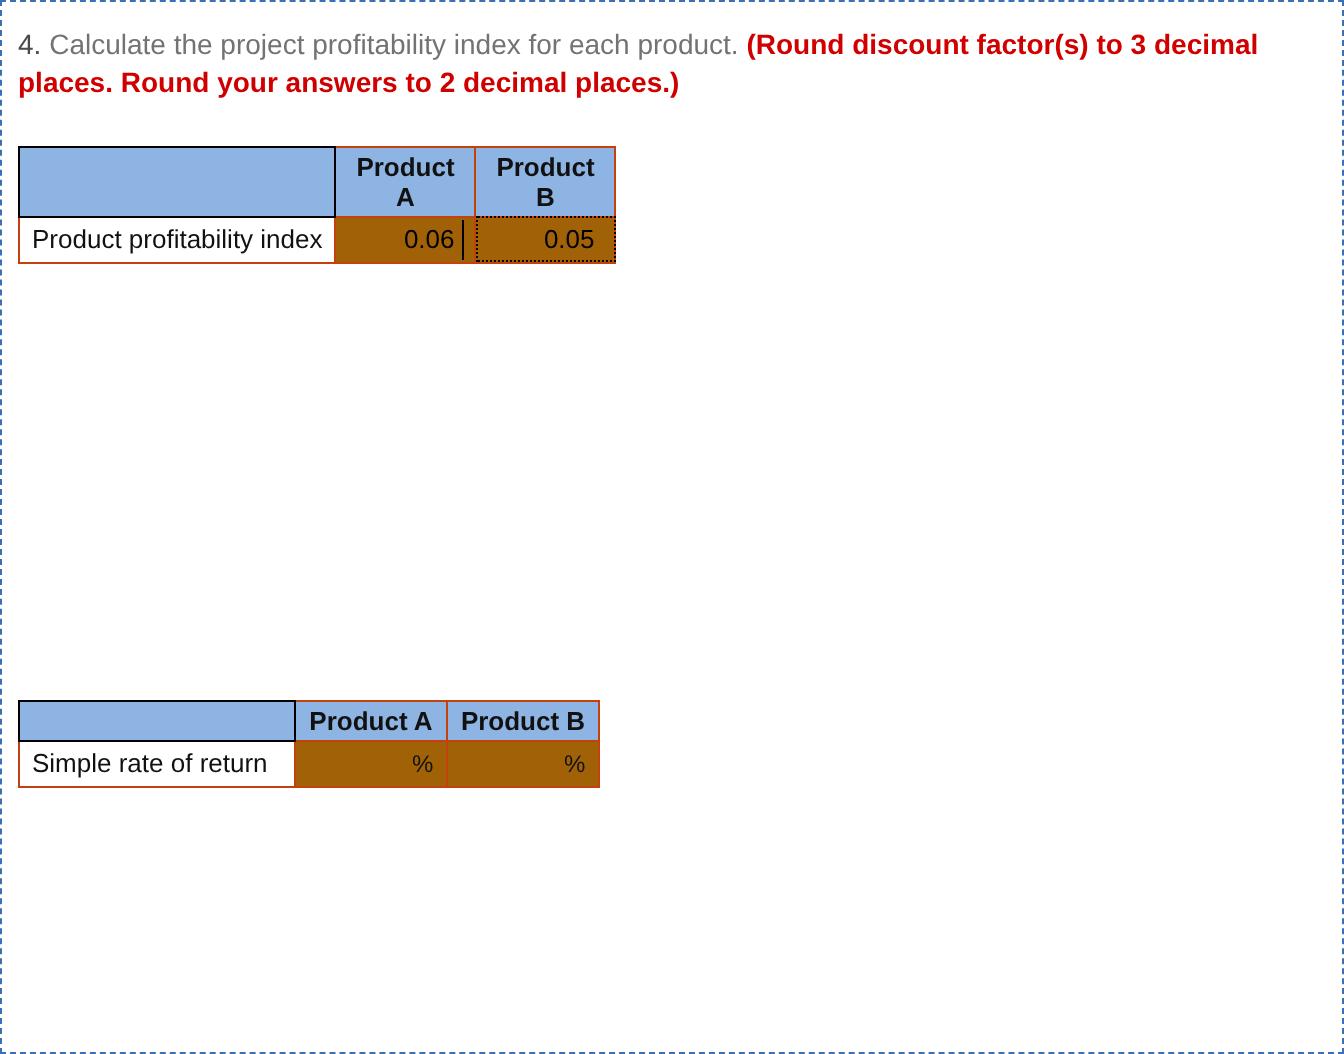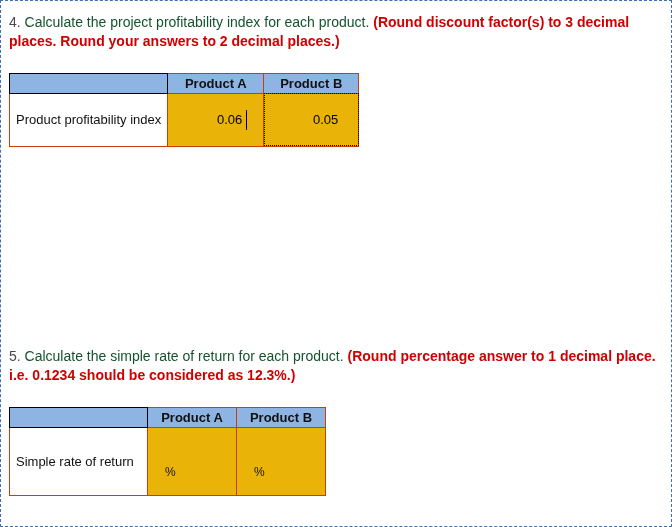--- a/index.html
+++ b/index.html
@@ -20,21 +20,21 @@
     height: 527px;
     box-sizing: border-box;
     padding: 8px 8px;
   }
   .question {
     color: #4a4a4a;
     margin: 4px 0 2px 0;
     line-height: 1.35;
   }
   .qnum { color: #4a4a4a; }
-  .qtext { color: #14532d; }
+  .qtext { color: #737373; }
   .instr {
     color: #d10000;
     font-weight: bold;
   }
   .qblock {
     margin-bottom: 26px;
   }
   table {
     border-collapse: collapse;
     margin-top: 22px;
@@ -50,22 +50,22 @@
   th {
     background: #8eb4e3;
     font-weight: bold;
     text-align: center;
   }
   td.labelcell {
     background: #fff;
     white-space: nowrap;
   }
   td.inputcell {
-    background: #eab308;
-    padding: 16px;
+    background: #a16207;
+    padding: 1px;
     position: relative;
   }
   .ans-input {
     border: none;
     width: 58px;
     height: 20px;
     font-size: 13px;
     text-align: right;
     padding: 0 4px 0 0;
     outline: none;
@@ -128,25 +128,20 @@
           <input class="ans-input" value="0.05" style="">
         </td>
       </tr>
     </tbody>
       </table>
   </div>
 
   <div class="gap"></div>
 
   <div class="qblock">
-    <div class="question">
-      <span class="qnum">5.</span>
-      <span class="qtext">Calculate the simple rate of return for each product.</span>
-      <span class="instr">(Round percentage answer to 1 decimal place. i.e. 0.1234 should be considered as 12.3%.)</span>
-    </div>
 
     <table class="tbl2">
       <tbody>
           <tr>
         <th class="thcorner"></th>
         <th>Product A</th>
         <th>Product B</th>
       </tr>
       <tr>
         <td class="labelcell">Simple rate of return</td>

